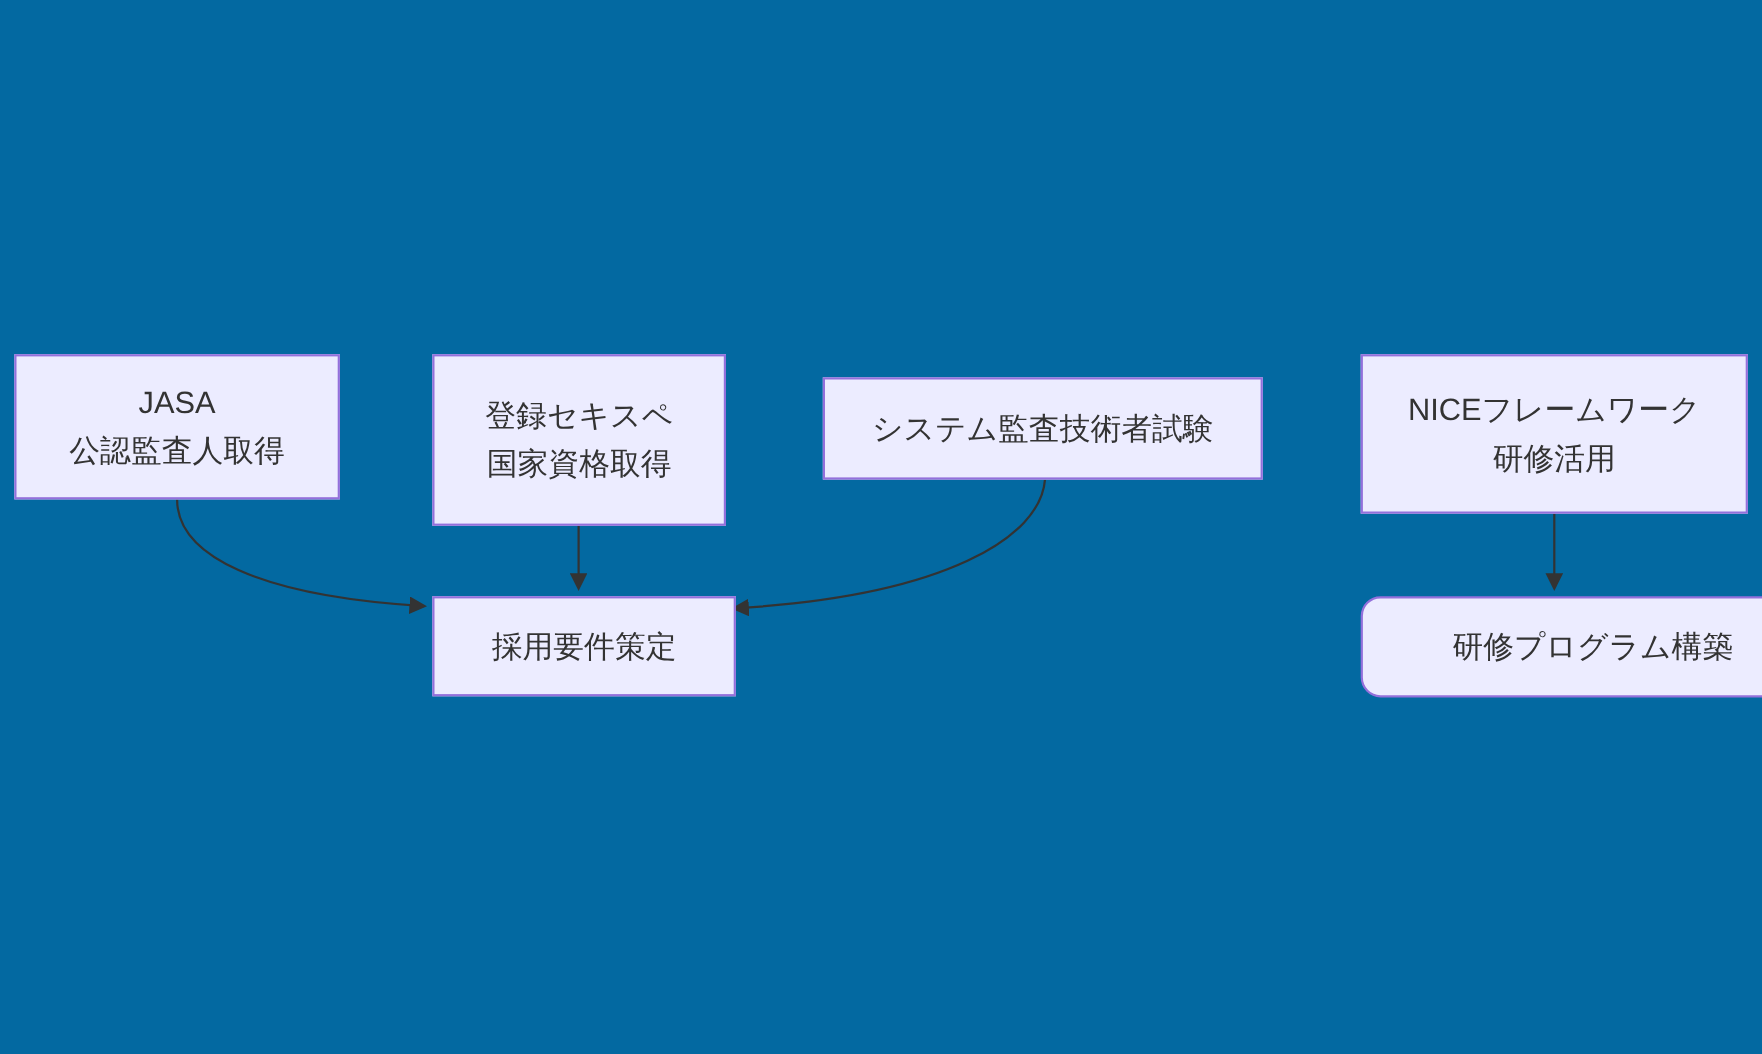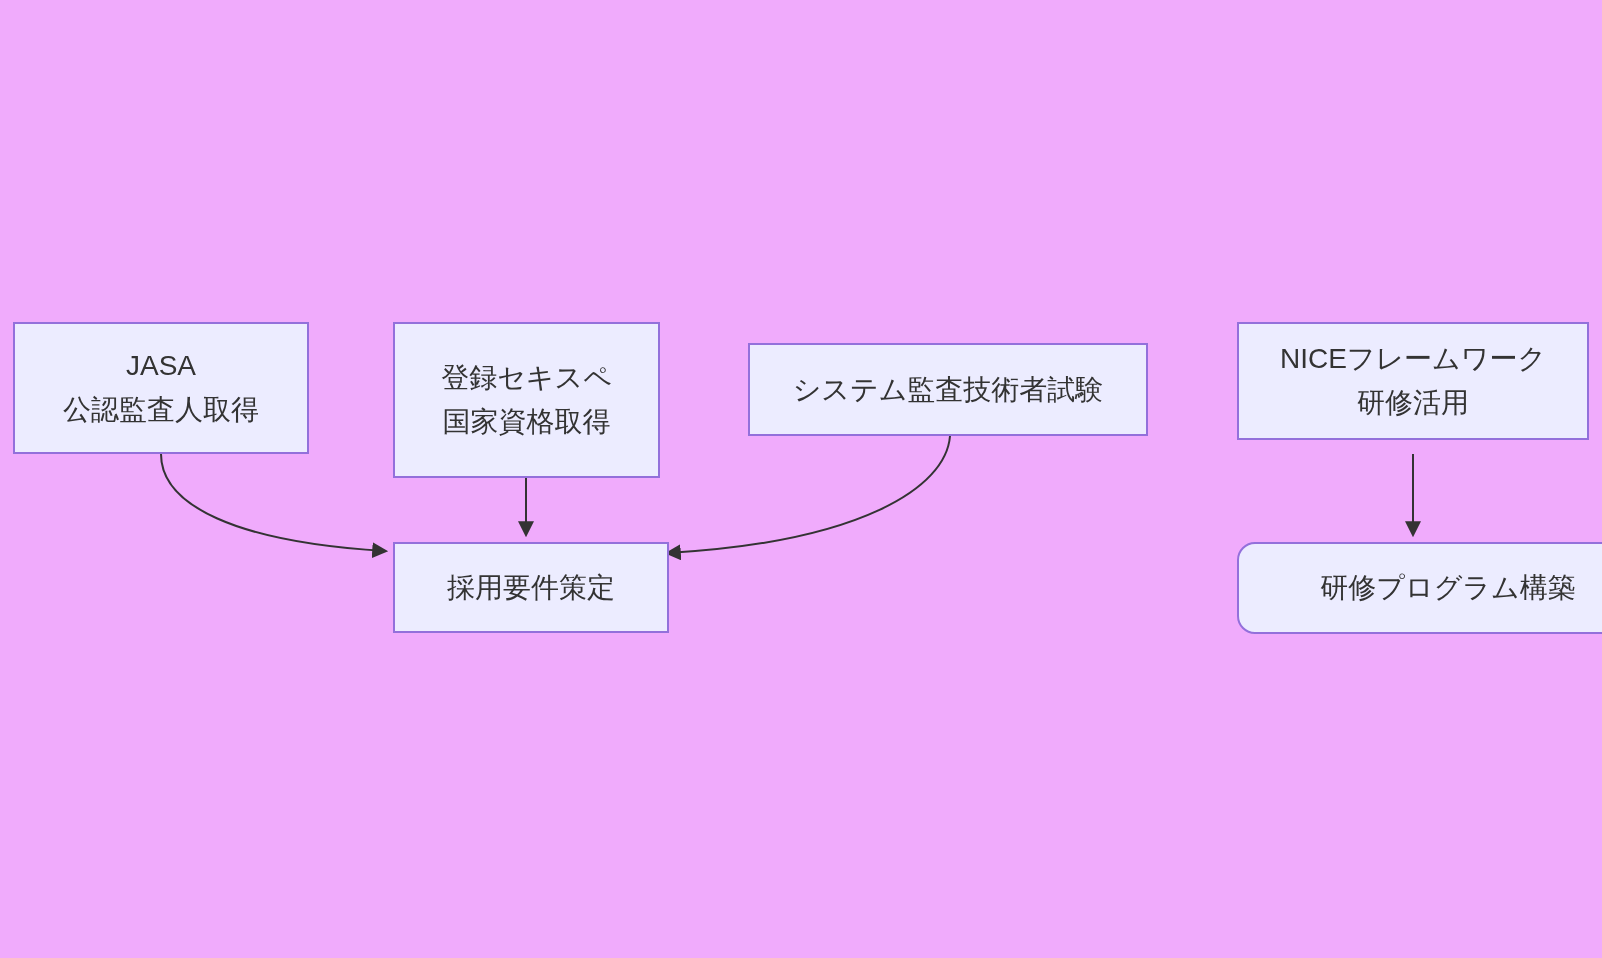--- a/index.html
+++ b/index.html
@@ -4,21 +4,21 @@
 <style>
   html, body {
     margin: 0;
     padding: 0;
     background: #FFFFFF;
   }
   .canvas {
     position: relative;
     width: 1602px;
     height: 958px;
-    background: #f0abfc;
+    background: #0369a1;
     font-family: "Liberation Sans", "DejaVu Sans", sans-serif;
     overflow: hidden;
   }
   .edges-layer {
     position: absolute;
     left: 0;
     top: 0;
     width: 1602px;
     height: 958px;
     pointer-events: none;
@@ -36,21 +36,21 @@
     font-size: 28px;
     line-height: 44px;
   }
   .node .label {
     white-space: pre-line;
   }
   
   .node-jasa        { left: 13px;   top: 322px; width: 296px; height: 132px; }
   .node-sekispe     { left: 393px;  top: 322px; width: 267px; height: 156px; }
   .node-audit-exam  { left: 748px;  top: 343px; width: 400px; height: 93px;  }
-  .node-nice        { left: 1237px; top: 322px; width: 352px; height: 118px; text-align: center; }
+  .node-nice        { left: 1237px; top: 322px; width: 352px; height: 145px; text-align: center; }
   .node-hiring      { left: 393px;  top: 542px; width: 276px; height: 91px;  }
   .node-training    { left: 1237px; top: 542px; width: 422px; height: 92px; border-radius: 18px;  }
 </style>
 </head>
 <body>
 
 <div class="canvas">
 
   <svg class="edges-layer" viewBox="0 0 1602 958" xmlns="http://www.w3.org/2000/svg">
     <defs>

